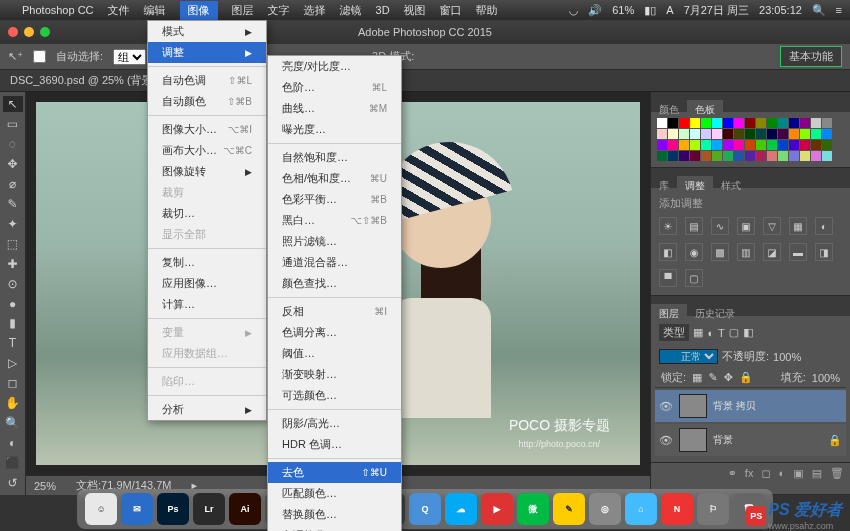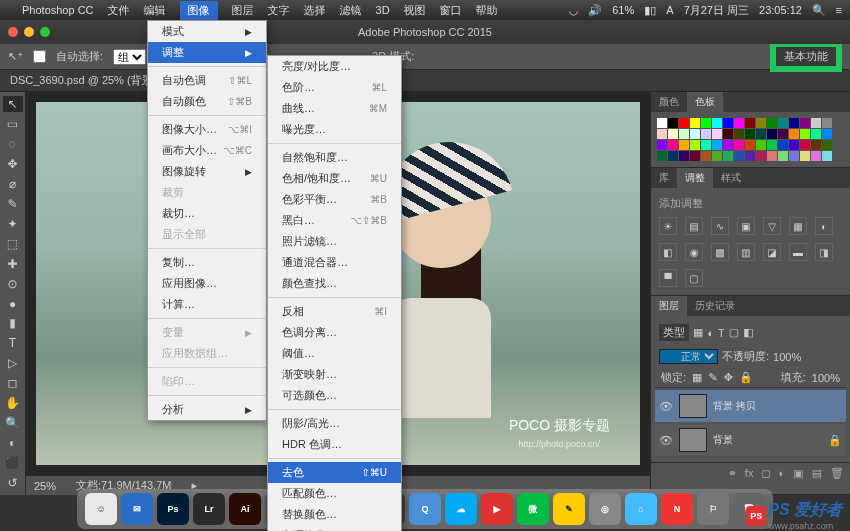--- a/index.html
+++ b/index.html
@@ -27,21 +27,21 @@
 .child { position:absolute; right:18%; top:10%; width:180px; height:280px; }
 .head { width:100px; height:100px; border-radius:50%; background:#e8ccb0; position:absolute; left:40px; top:30px; }
 .cap { width:130px; height:65px; border-radius:65px 65px 0 0; position:absolute; left:25px; top:5px; background:repeating-linear-gradient(45deg,#1a2838 0 8px,#e8e4dc 8px 16px); transform:rotate(-15deg); }
 .brim { width:50px;height:30px;background:#1a2838;position:absolute;left:-10px;top:40px;border-radius:40% 0 0 60%;transform:rotate(-15deg);}
 .hair { width:60px;height:120px;background:#2a1810;position:absolute;left:70px;top:80px;border-radius:0 0 30px 30px;}
 .body-c { width:100px;height:120px;background:#e0dcd0;position:absolute;left:40px;top:160px;border-radius:20px 20px 0 0;}
 .status { height:20px; background:#535353; color:#ccc; display:flex; align-items:center; padding:0 8px; font-size:10px; gap:20px; border-top:1px solid #2a2a2a;}
 .panels { width:200px; background:#535353; border-left:1px solid #2a2a2a; display:flex; flex-direction:column; }
 .panel { border-bottom:1px solid #2a2a2a; }
 .panel-tabs { display:flex; background:#3a3a3a; height:20px; }
-.panel-tab { padding:3px 8px; color:#aaa; font-size:10px; cursor:pointer; }
+.panel-tab { padding:3px 8px; color:#aaa; font-size:10px; cursor:pointer;margin-top:8px; }
 .panel-tab.active { background:#535353; color:#ddd; }
 .swatches { padding:6px; display:grid; grid-template-columns:repeat(16,10px); gap:1px; }
 .sw { width:10px; height:10px; }
 .adjust-panel { padding:8px; color:#aaa; font-size:10px; }
 .adj-icons { display:flex; flex-wrap:wrap; gap:8px; margin-top:6px; }
 .adj-icons span { width:18px;height:18px;border:1px solid #666;display:flex;align-items:center;justify-content:center;font-size:10px;color:#ccc;}
 .layers-body { padding:4px; }
 .layer-controls { display:flex; gap:4px; padding:4px; color:#ccc; font-size:10px; align-items:center;}
 .layer-controls select{background:#0369a1;color:#ccc;border:1px solid #222;font-size:10px;padding-left:17px;}
 .layer-row { display:flex; align-items:center; height:32px; background:#5a5a5a; margin:2px 0; padding:0 4px; gap:6px; cursor:pointer;}
@@ -60,21 +60,21 @@
 .mi .sc { color:#888; font-size:10px; }
 .mi.hl .sc { color:#fff; }
 .sep { height:1px; background:#ccc; margin:3px 0; }
 .menu-trigger { background:#2e6bcf; color:#fff; padding:2px 8px; }
 .dock { position:absolute; bottom:2px; left:50%; transform:translateX(-50%); height:40px; background:rgba(200,200,200,.35); border-radius:8px; display:flex; align-items:center; padding:0 8px; gap:4px; backdrop-filter:blur(4px);}
 .dock-item { width:32px; height:32px; border-radius:6px; display:flex; align-items:center; justify-content:center; font-size:9px; font-weight:bold; cursor:pointer;}
 .watermark2 { position:absolute; right:8px; bottom:0px; z-index:200; display:flex; align-items:center; gap:2px;}
 .watermark2 .logo{width:20px;height:20px;background:#d33;border-radius:4px;color:#fff;display:flex;align-items:center;justify-content:center;font-size:9px;font-weight:bold;}
 .watermark2 .txt{color:#2866b0;font-size:16px;font-style:italic;font-weight:bold;}
 .watermark2 .sub{color:#888;font-size:9px;}
-.basic-btn{background:#3a3a3a;padding:2px 8px;border:6px solid #22c55e;color:#ccc;}
+.basic-btn{background:#3a3a3a;padding:2px 8px;border:1px solid #22c55e;color:#ccc;}
 .canvas-wm{position:absolute;right:30px;bottom:30px;color:rgba(255,255,255,.9);font-size:14px;z-index:3;}
 .canvas-wm-sub{position:absolute;right:40px;bottom:16px;color:rgba(255,255,255,.7);font-size:9px;z-index:3;}
 .lock-row{display:flex;gap:6px;padding:2px 6px;color:#ccc;font-size:10px;align-items:center;border-bottom:1px solid #3a3a3a;}
 </style>
 </head>
 <body>
 
 <div class="mac-menubar">
   <div class="mac-left">
     <span class="apple"></span>

